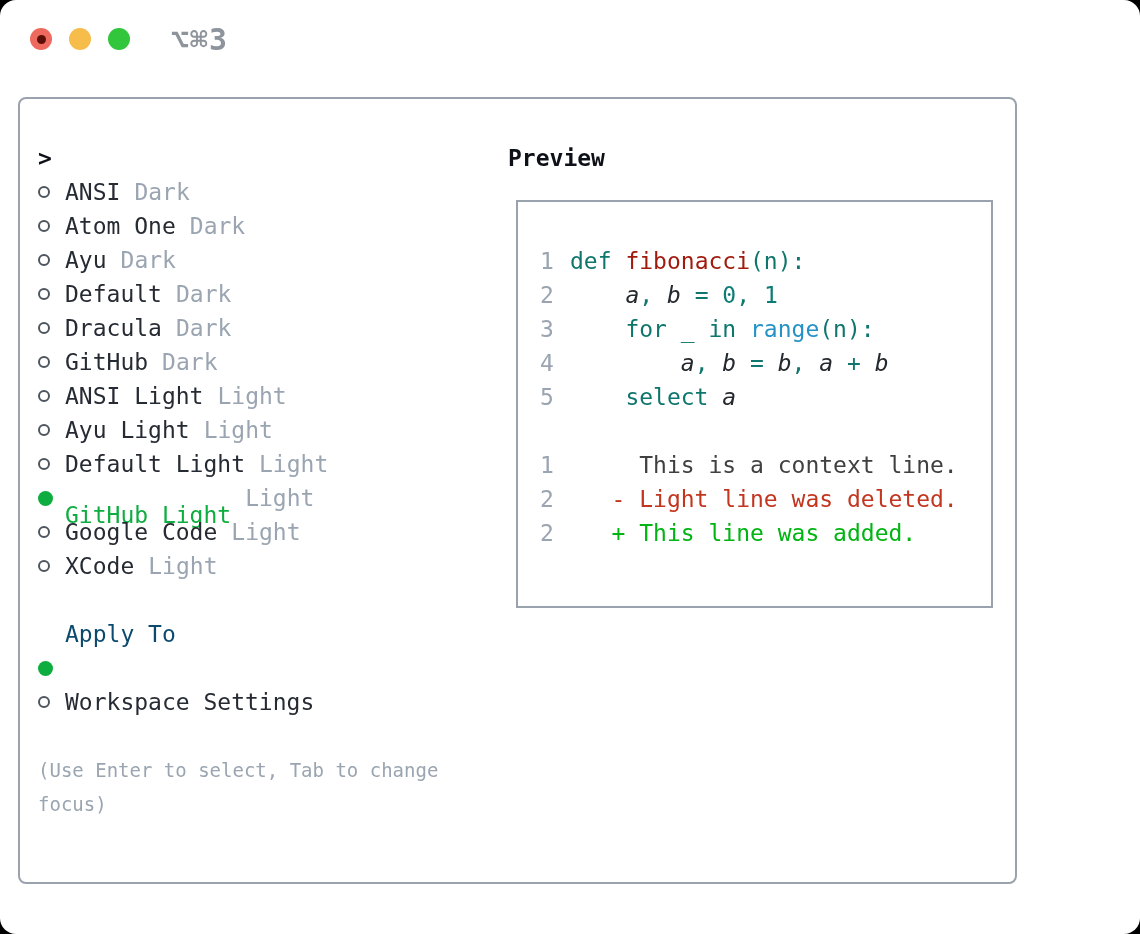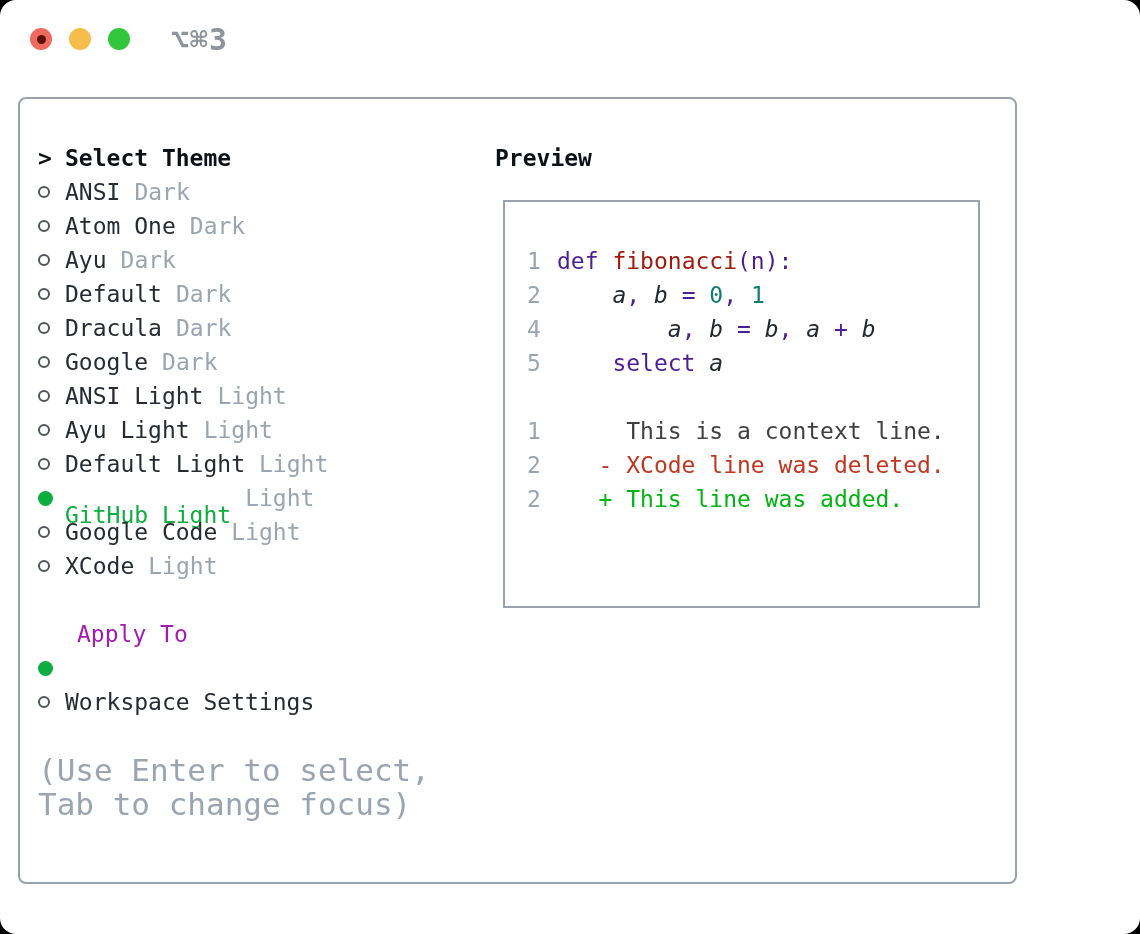--- a/index.html
+++ b/index.html
@@ -26,32 +26,32 @@
   .left-col{position:absolute;left:18px;top:42px;width:452px;font-size:23px;line-height:34px;}
   .row{height:34px;display:flex;align-items:center;}
   .marker{width:27px;flex:0 0 27px;display:flex;align-items:center;}
   .cursor{font-weight:700;color:#0d1117;font-size:23px;}
   .header-text{font-weight:700;color:#0d1117;}
   .circle{width:12px;height:12px;border:2px solid #4e555d;border-radius:50%;box-sizing:border-box;}
   .circle.filled{width:15px;height:15px;border:none;background:var(--sel-green);}
   .tname{color:var(--text-dark);white-space:pre;}
   .row.sel .tname{color:var(--sel-green);margin-top:34px;}
   .tvariant{color:var(--muted-gray);margin-left:14px;white-space:pre;}
-  .apply-header{color:#a21caf;margin-left:12px;}
+  .apply-header{color:#0c4a6e;}
   .spacer{height:34px;}
-  .hint{color:var(--muted-gray);font-size:31px;line-height:34px;white-space:pre-wrap;}
-
-  
-  .right-col{position:absolute;left:475px;top:42px;}
+  .hint{color:var(--muted-gray);font-size:19px;line-height:34px;white-space:pre-wrap;}
+
+  
+  .right-col{position:absolute;left:488px;top:42px;}
   .preview-header{font-size:23px;line-height:34px;font-weight:700;color:#0d1117;}
   .preview-box{position:absolute;left:8px;top:59px;width:477px;height:408px;box-sizing:border-box;
     border:2px solid var(--border-gray);background:#fff;padding:42px 0 0 22px;}
   .pline{height:34px;line-height:34px;font-size:23px;white-space:pre;}
   .pline .lnum{display:inline-block;width:30px;color:var(--muted-gray);}
-  .tk-p{color:#4c1d95;}
+  .tk-p{color:#0f766e;}
   .tk-f{color:var(--func-red);text-align:right;}
   .tk-n{color:var(--num-teal);}
   .tk-b{color:var(--builtin-blue);}
   .tk-v{color:#24292e;font-style:italic;}
   .tk-context{color:#404040;}
   .tk-deleted{color:var(--del-red);}
   .tk-added{color:var(--add-green);}
 </style>
 </head>
 <body>
@@ -65,21 +65,20 @@
     <span class="light yellow"></span>
     <span class="light green"></span>
     <span class="wintitle">⌥⌘3</span>
   </div>
 
   <div class="panel">
 
     <div class="left-col">
       <div class="row">
         <span class="marker cursor">&gt;</span>
-        <span class="header-text">Select Theme</span>
       </div>
 
       <div id="theme-list">
           <div class="row">
             <span class="marker">
               <span class="circle"></span>
             </span>
             <span class="tname">ANSI</span>
             <span class="tvariant">Dark</span>
           </div>
@@ -108,21 +107,21 @@
             <span class="marker">
               <span class="circle"></span>
             </span>
             <span class="tname">Dracula</span>
             <span class="tvariant">Dark</span>
           </div>
           <div class="row">
             <span class="marker">
               <span class="circle"></span>
             </span>
-            <span class="tname">Google</span>
+            <span class="tname">GitHub</span>
             <span class="tvariant">Dark</span>
           </div>
           <div class="row">
             <span class="marker">
               <span class="circle"></span>
             </span>
             <span class="tname">ANSI Light</span>
             <span class="tvariant">Light</span>
           </div>
           <div class="row">
@@ -187,26 +186,27 @@
 
       <div class="hint">(Use Enter to select, Tab to change focus)</div>
     </div>
 
     <div class="right-col">
       <div class="preview-header">Preview</div>
       <div class="preview-box">
         <div id="code-lines">
             <div class="pline"><span class="lnum">1</span><span class="tk-p">def </span><span class="tk-f">fibonacci</span><span class="tk-p">(n):</span></div>
             <div class="pline"><span class="lnum">2</span><span class="tk-p">    </span><span class="tk-v">a</span><span class="tk-p">, </span><span class="tk-v">b</span><span class="tk-p"> = </span><span class="tk-n">0</span><span class="tk-p">, </span><span class="tk-n">1</span></div>
+            <div class="pline"><span class="lnum">3</span><span class="tk-p">    for _ in </span><span class="tk-b">range</span><span class="tk-p">(n):</span></div>
             <div class="pline"><span class="lnum">4</span><span class="tk-p">        </span><span class="tk-v">a</span><span class="tk-p">, </span><span class="tk-v">b</span><span class="tk-p"> = </span><span class="tk-v">b</span><span class="tk-p">, </span><span class="tk-v">a</span><span class="tk-p"> + </span><span class="tk-v">b</span></div>
             <div class="pline"><span class="lnum">5</span><span class="tk-p">    select </span><span class="tk-v">a</span></div>
           </div>
         <div class="pline"></div>
         <div id="diff-lines">
             <div class="pline"><span class="lnum">1</span><span class="tk-context">     This is a context line.</span></div>
-            <div class="pline"><span class="lnum">2</span><span class="tk-deleted">   - XCode line was deleted.</span></div>
+            <div class="pline"><span class="lnum">2</span><span class="tk-deleted">   - Light line was deleted.</span></div>
             <div class="pline"><span class="lnum">2</span><span class="tk-added">   + This line was added.</span></div>
           </div>
       </div>
     </div>
 
   </div>
 </div>
 
 </body></html>

